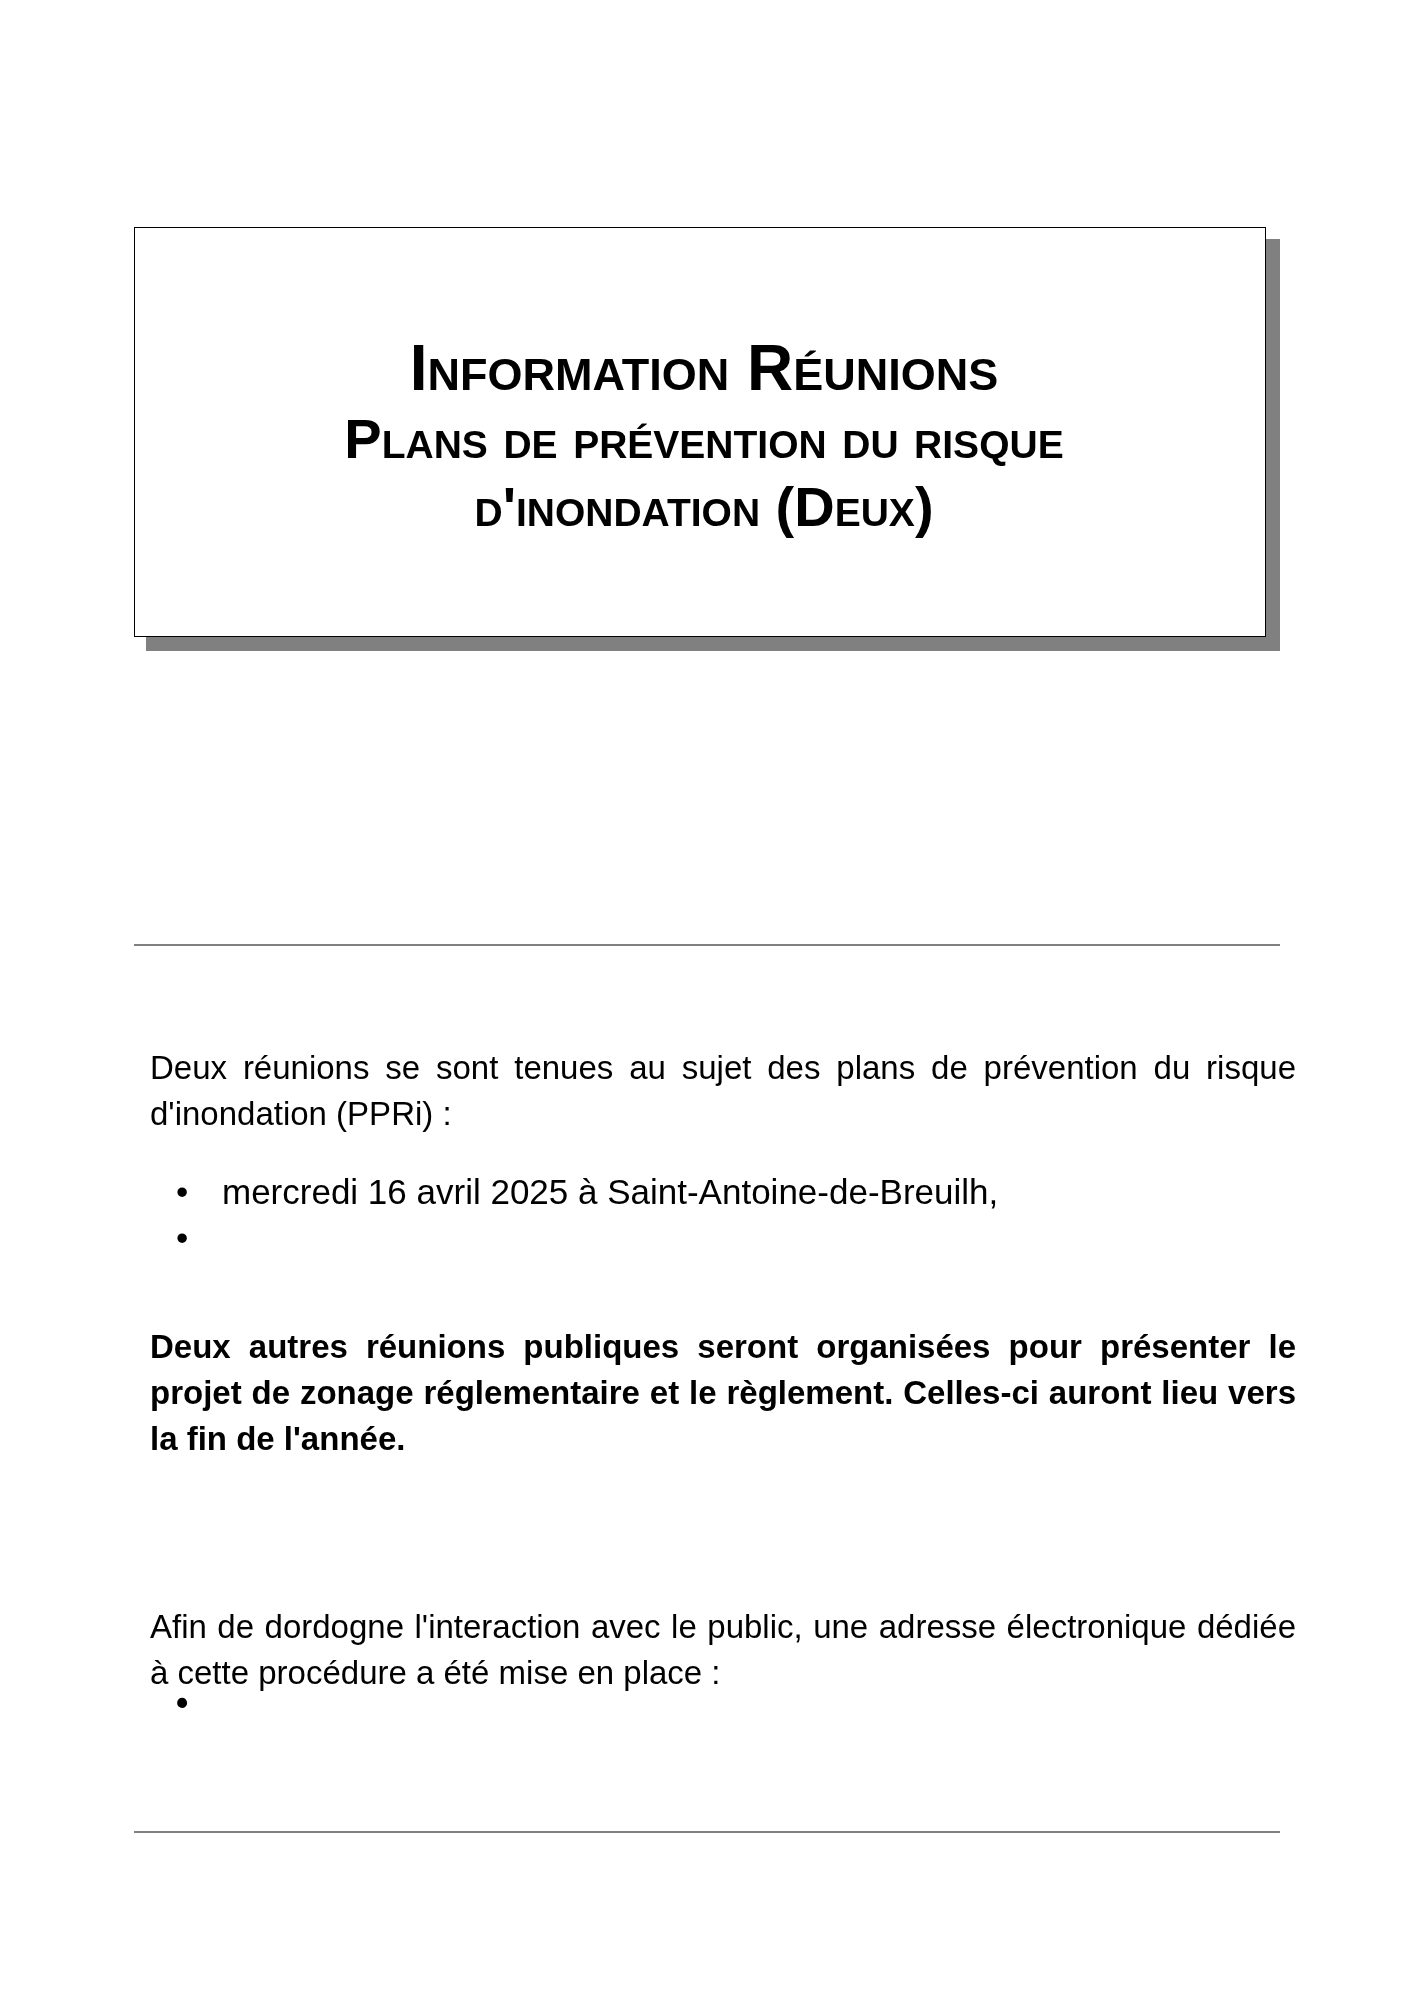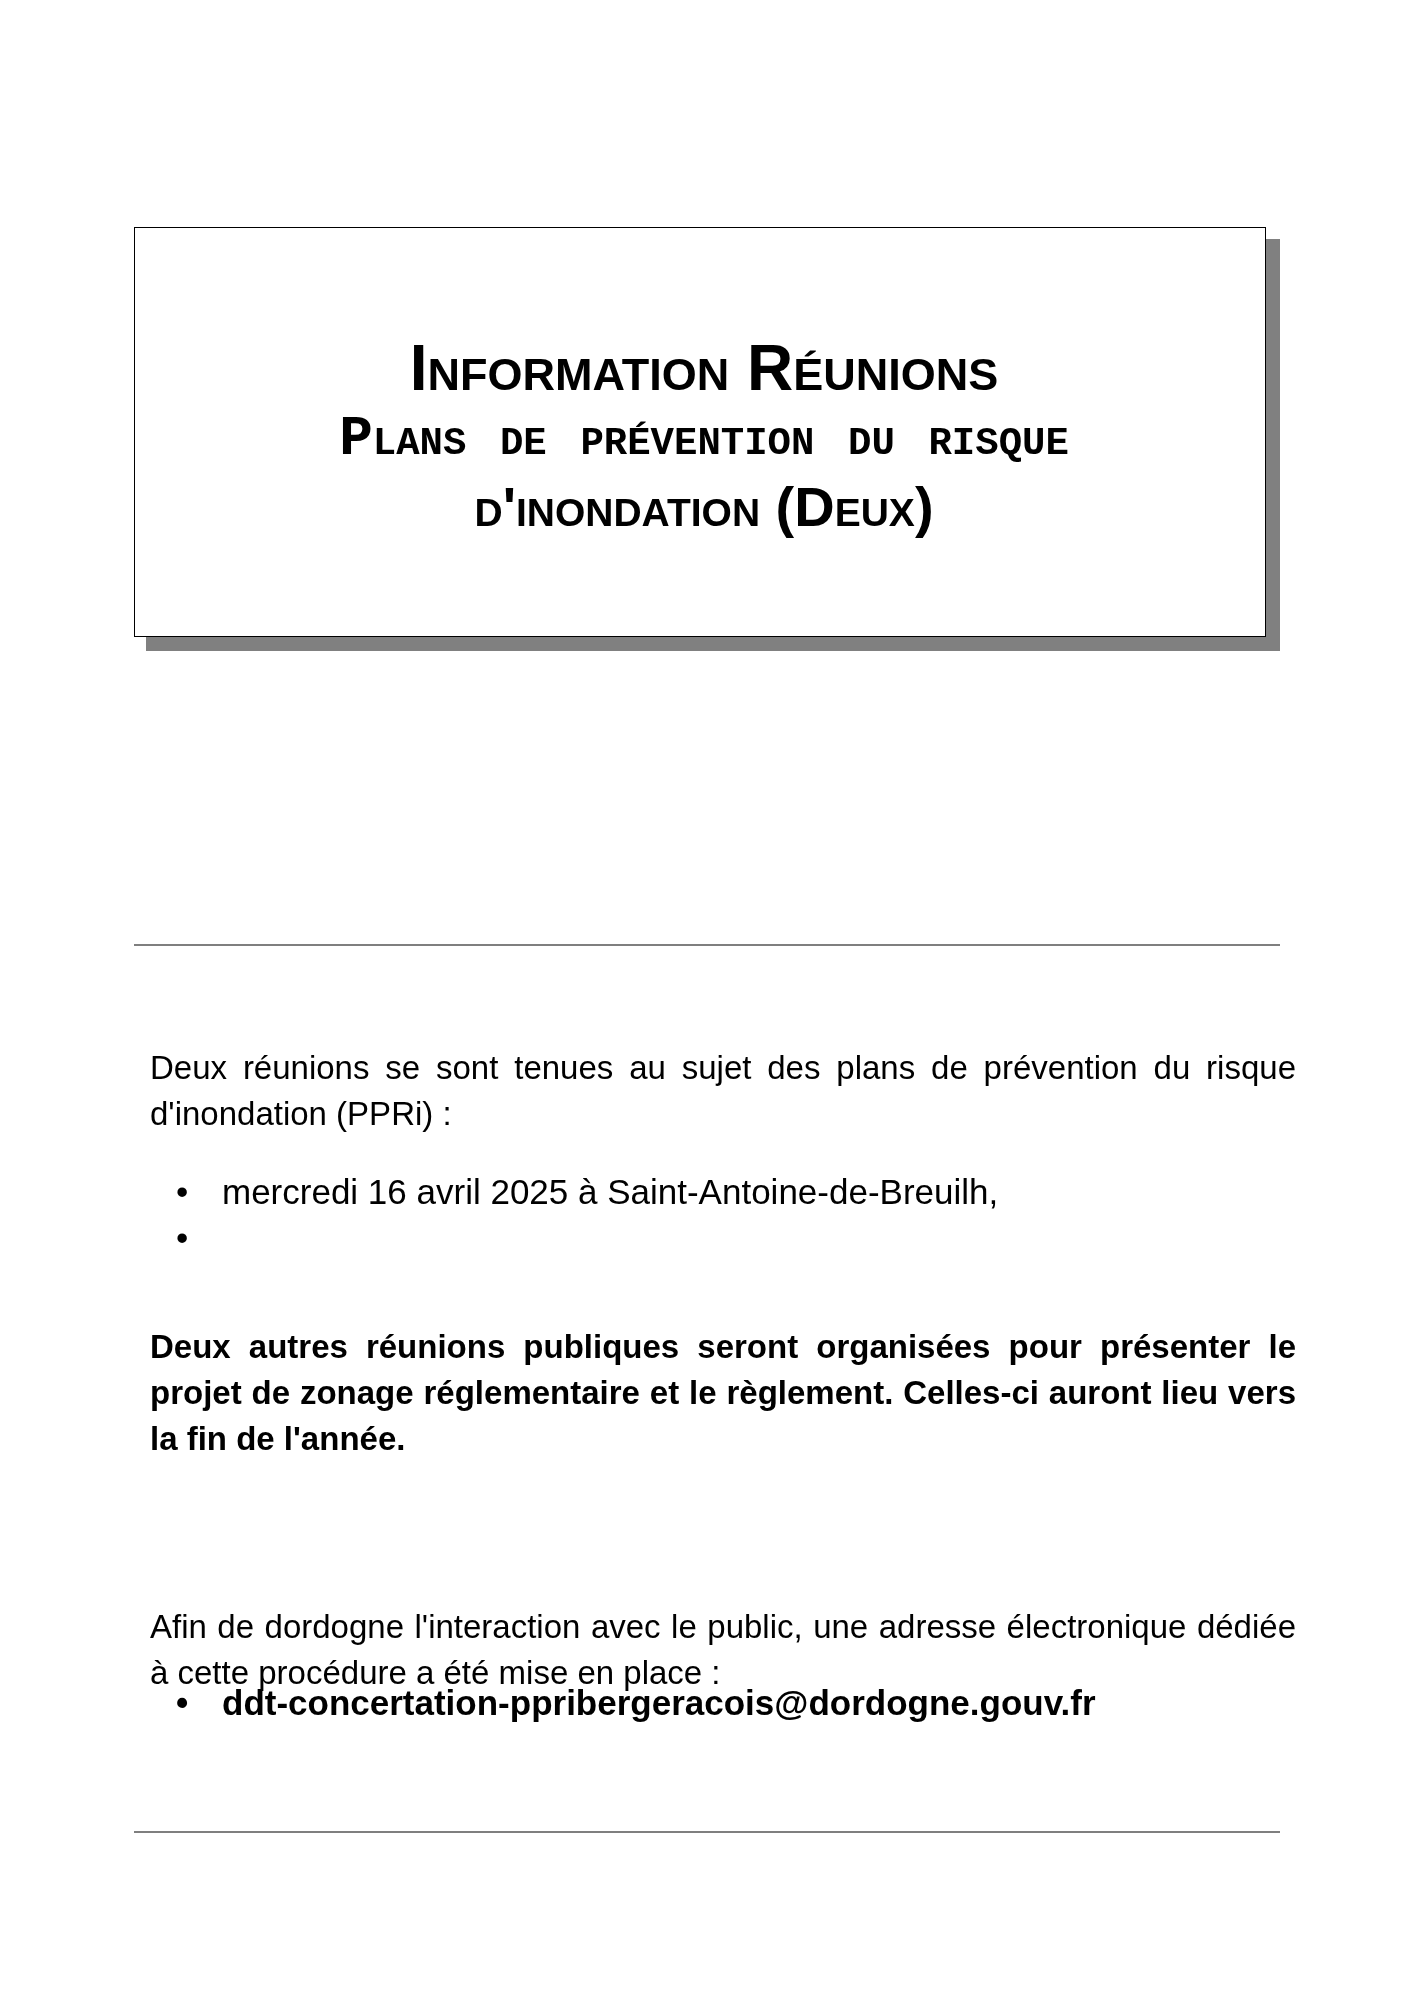--- a/index.html
+++ b/index.html
@@ -14,21 +14,21 @@
     .title-box {
       position: absolute; left: 134px; top: 227px; width: 1132px; height: 410px;
       background: #ffffff; border: 1.5px solid #000;
       box-sizing: border-box;
     }
     .title-inner {
       position: absolute; left: 8px; right: 0; top: 103px;
       text-align: center; font-weight: bold; font-variant: small-caps;
     }
     .title-line1 { font-size: 64px; line-height: 74px; display: block; }
-    .title-line2 { font-size: 56px; line-height: 68px; display: block; font-family: Liberation Mono, monospace; }
+    .title-line2 { font-size: 56px; line-height: 68px; display: block; }
     .title-line3 { font-size: 56px; line-height: 68px; display: block; }
     .rule {
       position: absolute; left: 134px; width: 1146px; height: 0;
       border-top: 2px solid #7f7f7f;
     }
     .rule.top { top: 944px; }
     .rule.bottom { top: 1831px; }
     .para {
       position: absolute; left: 134px; width: 1146px;
       font-size: 33px; line-height: 46px; text-align: justify;
@@ -75,17 +75,16 @@
   </li>
 </ul>
 
 <p class="para bold p2">Deux autres réunions publiques seront organisées pour présenter le projet de zonage réglementaire et le règlement. Celles-ci auront lieu vers la fin de l'année.</p>
 
 <p class="para p3">Afin de dordogne l'interaction avec le public, une adresse électronique dédiée à cette procédure a été mise en place :</p>
 
 <ul class="bullets b2">
   <li>
     <span class="dot">•</span>
-    <span>ddt-concertation-ppribergeracois@dordogne.gouv.fr</span>
   </li>
 </ul>
 
 <div class="rule bottom"></div>
 
 </body></html>

